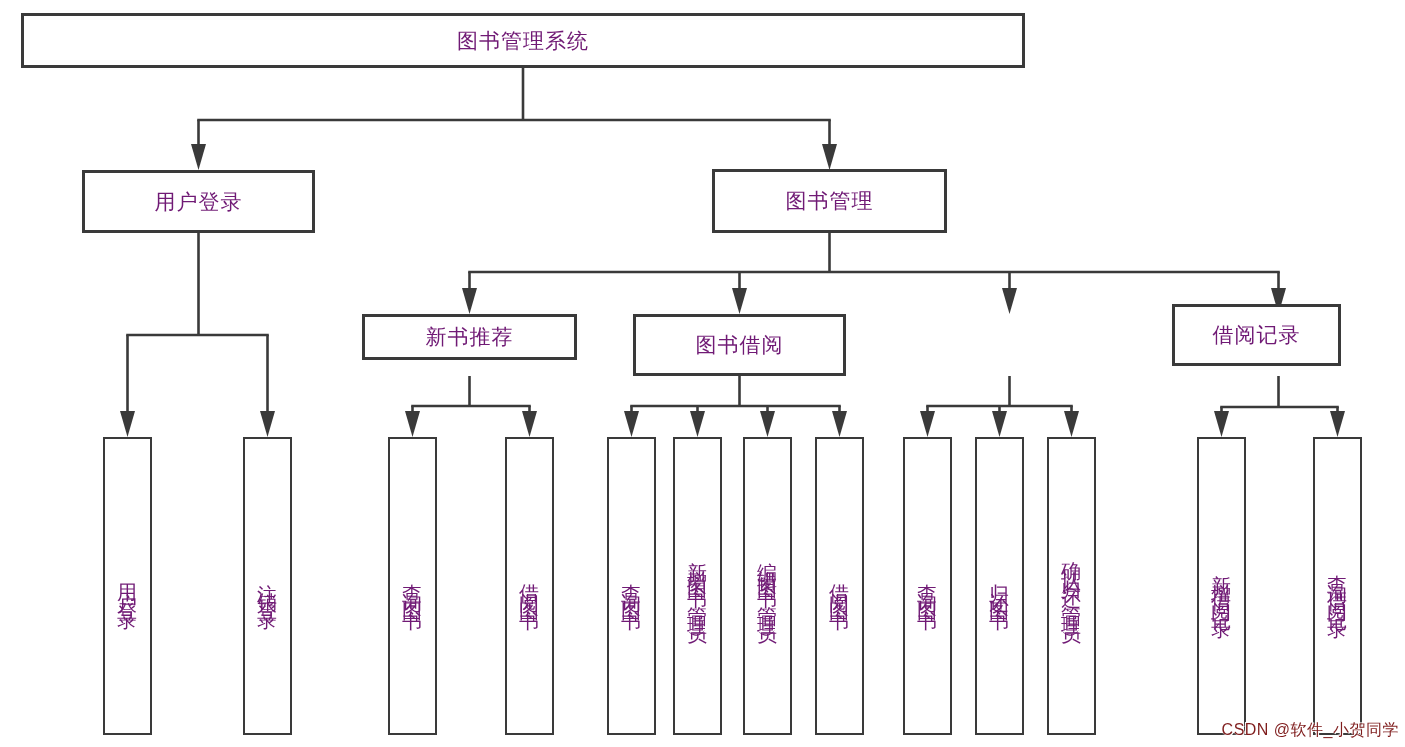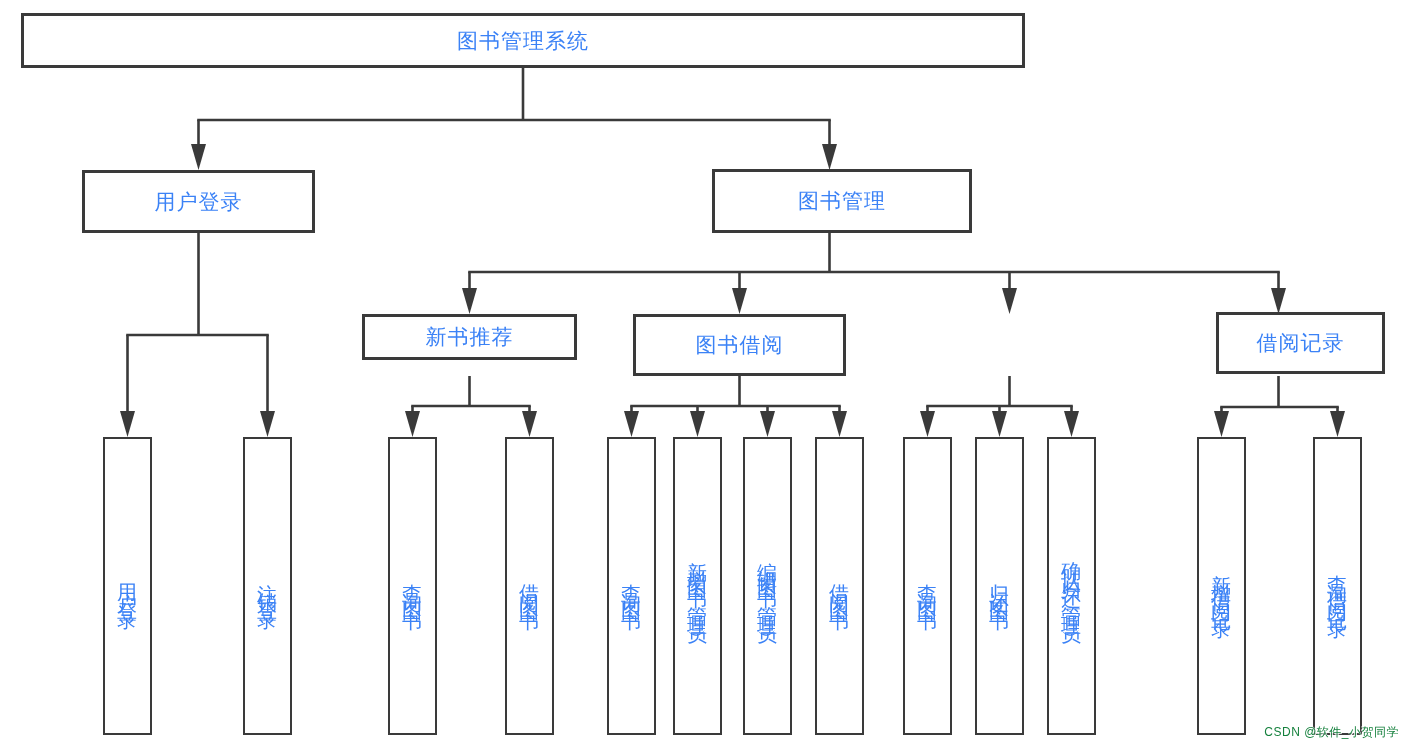--- a/index.html
+++ b/index.html
@@ -16,21 +16,21 @@
   }
   #connectors {
     position: absolute;
     left: 0; top: 0;
     z-index: 1;
   }
   .node {
     position: absolute;
     box-sizing: border-box;
     background: #ffffff;
-    color: #3b82f6;
+    color: #701a75;
     display: flex;
     align-items: center;
     justify-content: center;
     z-index: 2;
   }
   .hnode {
     border: 3px solid #3a3a3a;
     font-size: 21px;
     letter-spacing: 1px;
     white-space: nowrap;
@@ -44,22 +44,22 @@
     line-height: 1;
     top: 437px;
     width: 49px;
     height: 298px;
   }
   .watermark {
     position: absolute;
     right: 6px;
     bottom: 6px;
     z-index: 3;
-    font-size: 12px;
-    color: #15803d;
+    font-size: 16px;
+    color: #7f1d1d;
     letter-spacing: 0.5px;
     white-space: nowrap;
     text-shadow: 0 0 2px #ffffff, 1px 1px 0 #ffffff, -1px -1px 0 #ffffff;
   }
 </style>
 </head>
 <body>
 
 <div class="canvas">
 
@@ -114,25 +114,25 @@
       <line x1="1220.2" y1="407" x2="1338.8" y2="407" stroke="#3a3a3a" stroke-width="2.6"></line>
       <line x1="1221.5" y1="407" x2="1221.5" y2="417" stroke="#3a3a3a" stroke-width="2.6"></line>
       <polygon points="1214,411 1229,411 1221.5,437" fill="#3a3a3a"></polygon>
       <line x1="1337.5" y1="407" x2="1337.5" y2="417" stroke="#3a3a3a" stroke-width="2.6"></line>
       <polygon points="1330,411 1345,411 1337.5,437" fill="#3a3a3a"></polygon>
     </svg>
 
   <div class="node hnode" style="left:21px; top:13px; width:1004px; height:55px;">图书管理系统</div>
 
   <div class="node hnode" style="left:82px; top:170px; width:233px; height:63px;">用户登录</div>
-  <div class="node hnode" style="left:712px; top:169px; width:260px; height:64px;">图书管理</div>
+  <div class="node hnode" style="left:712px; top:169px; width:235px; height:64px;">图书管理</div>
 
   <div class="node hnode" style="left:362px; top:314px; width:215px; height:46px;">新书推荐</div>
   <div class="node hnode" style="left:633px; top:314px; width:213px; height:62px;text-align:center;">图书借阅</div>
-  <div class="node hnode" style="left:1172px; top:312px; width:169px; height:62px;margin-left:44px;">借阅记录</div>
+  <div class="node hnode" style="left:1172px; top:304px; width:169px; height:62px;">借阅记录</div>
 
   <div class="node vnode" style="left:103px;">用户登录</div>
   <div class="node vnode" style="left:243px;">注销登录</div>
 
   <div class="node vnode" style="left:388px;">查询图书</div>
   <div class="node vnode" style="left:505px;">借阅图书</div>
 
   <div class="node vnode" style="left:607px;">查询图书</div>
   <div class="node vnode" style="left:673px;">新增图书（管理员）</div>
   <div class="node vnode" style="left:743px;">编辑图书（管理员）</div>

